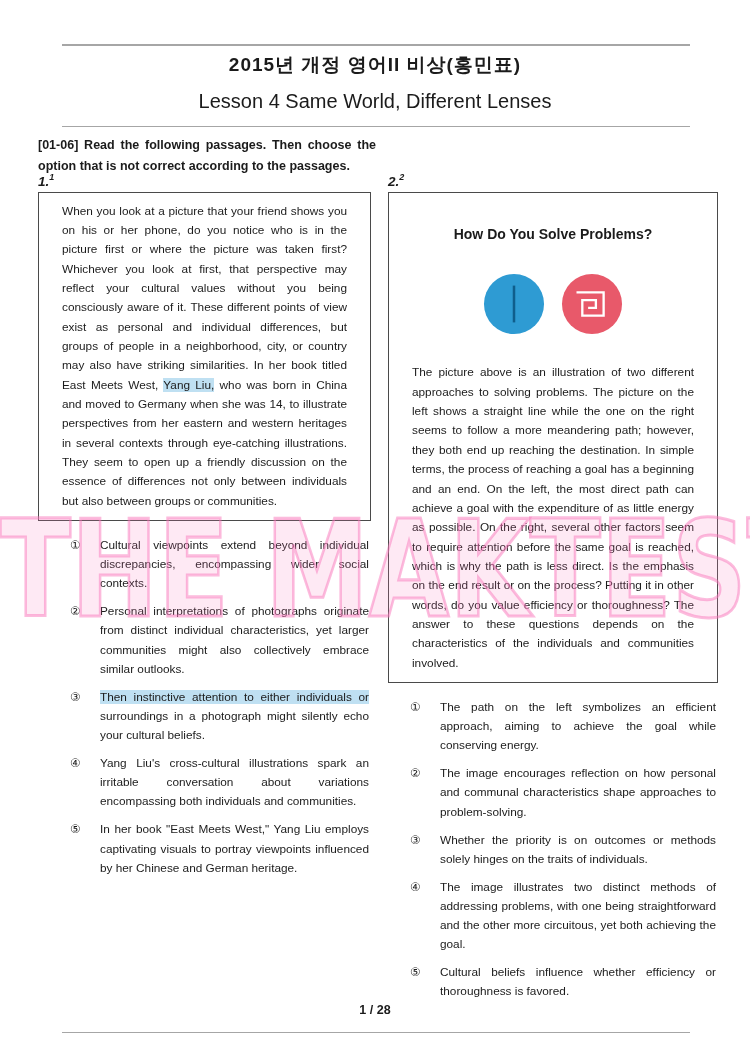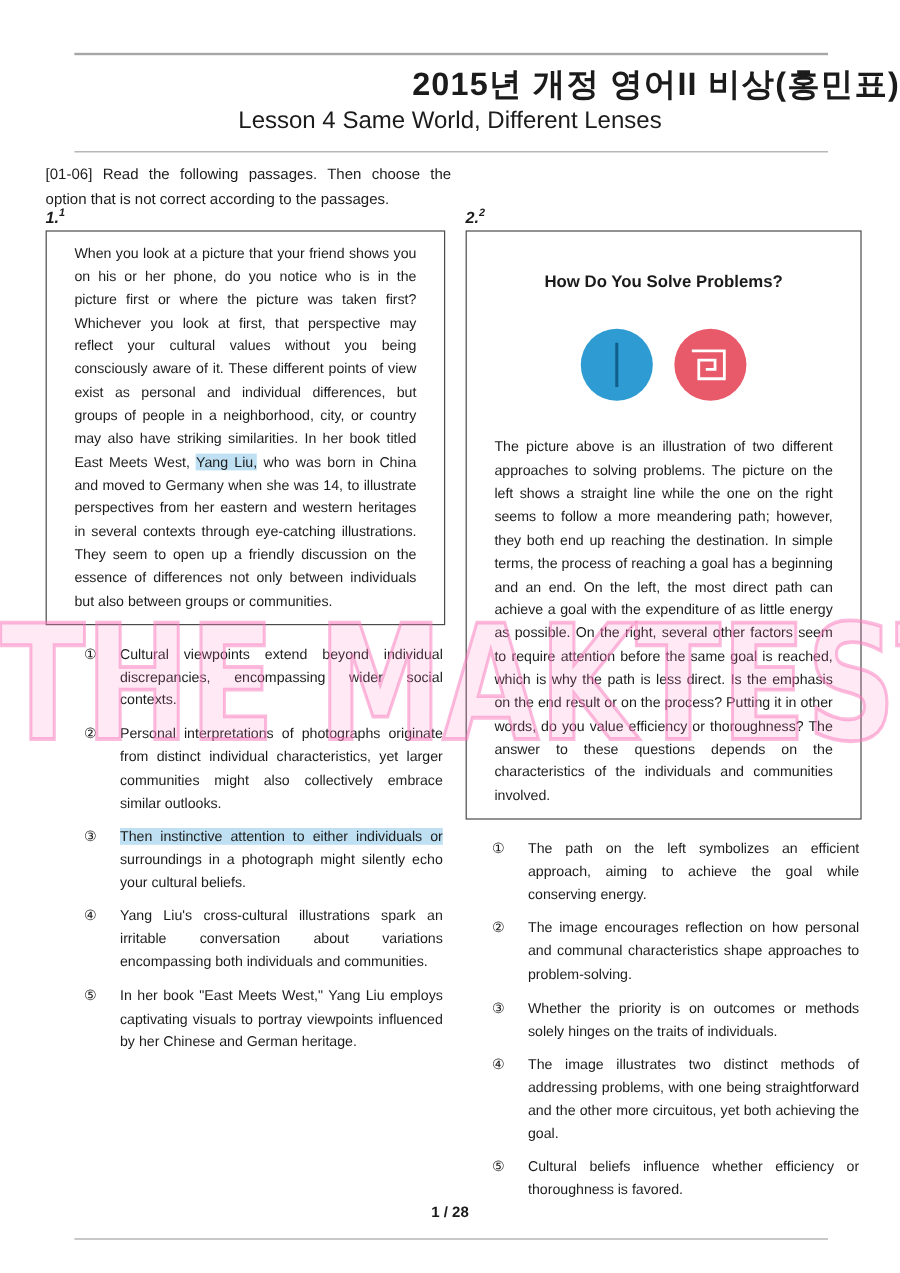--- a/index.html
+++ b/index.html
@@ -14,29 +14,29 @@
     color: #1b1b1b;
     overflow: hidden;
   }
   .rule { position: absolute; left: 62px; right: 60px; border-top: 2px solid #a6a6a6; }
   .rule-top { top: 44px; }
   .rule-mid { top: 126px; border-top-width: 1.5px; }
   .rule-bottom { top: 1032px; border-top-width: 1.5px; }
 
   .doc-title {
     position: absolute; top: 52px; left: 0; width: 100%;
-    text-align: right; font-size: 27px; font-weight: bold; letter-spacing: 1px;
+    text-align: center; font-size: 19px; font-weight: bold; letter-spacing: 1px;
   }
   .doc-subtitle {
     position: absolute; top: 90px; left: 0; width: 100%;
     text-align: center; font-size: 20px; font-weight: normal;
   }
   .instructions {
     position: absolute; top: 135px; left: 38px; width: 338px;
-    font-size: 12.5px; font-weight: normal; line-height: 1.65; text-align: justify;
+    font-size: 12.5px; font-weight: bold; line-height: 1.65; text-align: justify;
   }
 
   .col { position: absolute; top: 172px; }
   .col-left { left: 38px; width: 333px; }
   .col-right { left: 388px; width: 330px; }
 
   .q-label { font-size: 13.5px; font-weight: bold; margin-bottom: 3px; font-style: italic; }
   .q-label sup { font-size: 9px; font-weight: bold; }
 
   .pbox {

